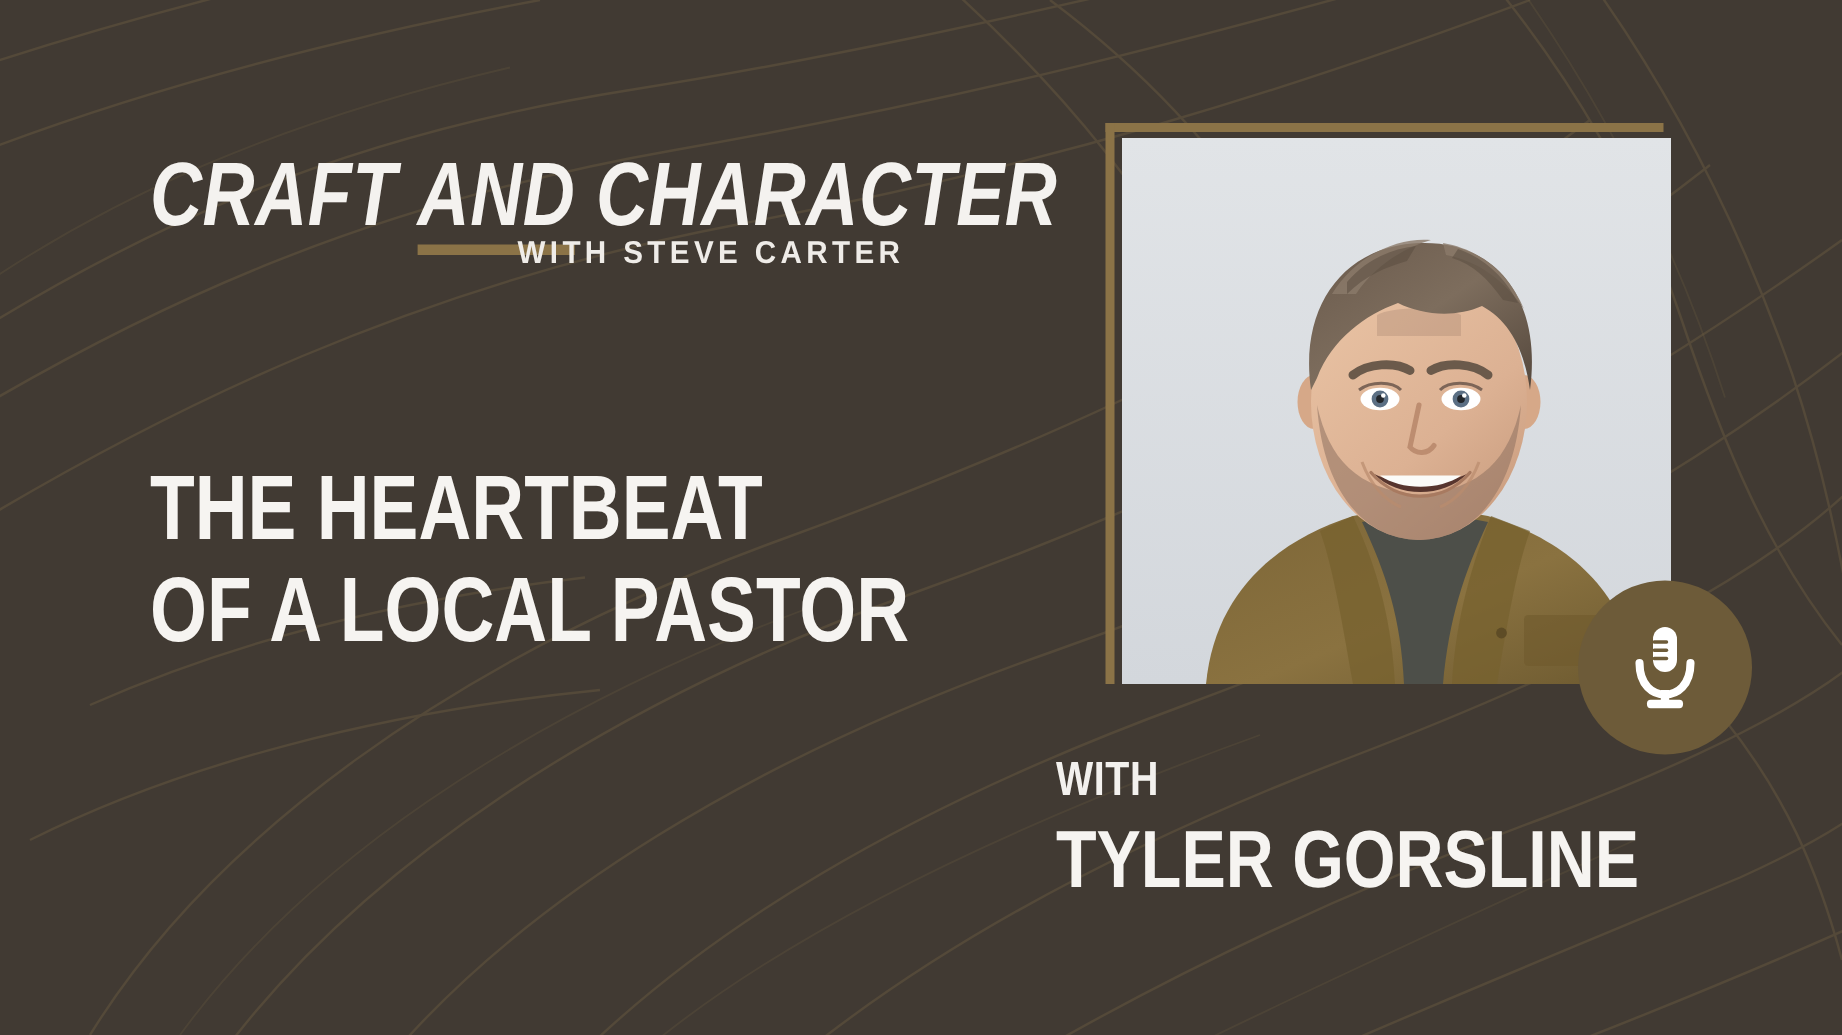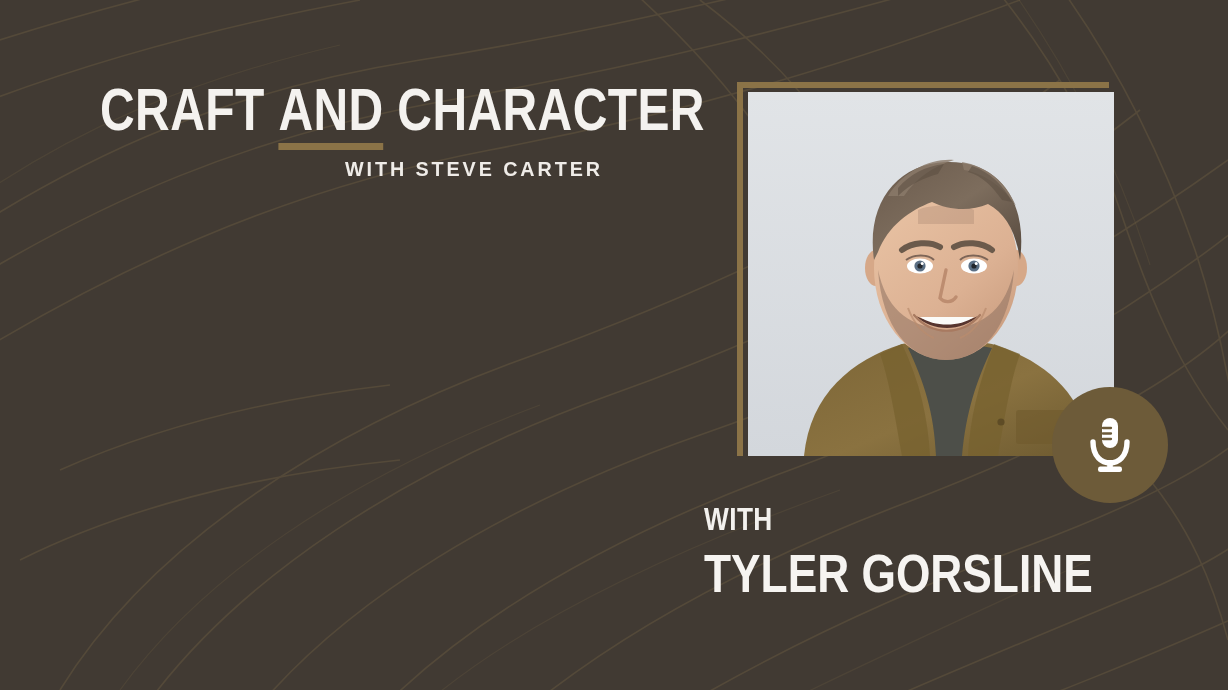--- a/index.html
+++ b/index.html
@@ -21,22 +21,23 @@
   #topo {
     position:absolute; inset:0;
     width:100%; height:100%;
     pointer-events:none;
   }
 
   
   #logo-block {
     position:absolute;
     left:100px;
-    top:80px;
+    top:100px;
     width:600px;
+    font-style:italic;
   }
   .logo-line {
     display:block;
     color:#f4f2ef;
     font-family:"Liberation Sans", sans-serif;
     font-weight:bold;
     font-size:60px;
     line-height:60px;
     letter-spacing:0.5px;
     transform:scaleX(0.80);
@@ -189,20 +190,24 @@
     </g>
   </svg>
 
   <div id="logo-block">
     <span class="logo-line">
       <span>CRAFT</span><span>&nbsp;</span><span class="and-wrap"><span>AND</span><span class="and-rule"></span></span><span>&nbsp;</span><span>CHARACTER</span>
     </span>
   </div>
   <div id="logo-sub">WITH STEVE CARTER</div>
 
+  <div id="episode-title">
+    <span class="title-line">THE HEARTBEAT</span>
+    <span class="title-line">OF A LOCAL PASTOR</span>
+  </div>
 
   <div id="photo-frame"></div>
   <div id="photo">
     <svg id="headshot" viewBox="0 0 366 364" preserveAspectRatio="xMidYMid slice" aria-hidden="true">
       <defs>
         <linearGradient id="bgGrad" x1="0" y1="0" x2="0" y2="1">
           <stop offset="0%" stop-color="#e1e4e7"></stop>
           <stop offset="100%" stop-color="#d3d7dc"></stop>
         </linearGradient>
         <linearGradient id="jacketGrad" x1="0" y1="0" x2="1" y2="1">

